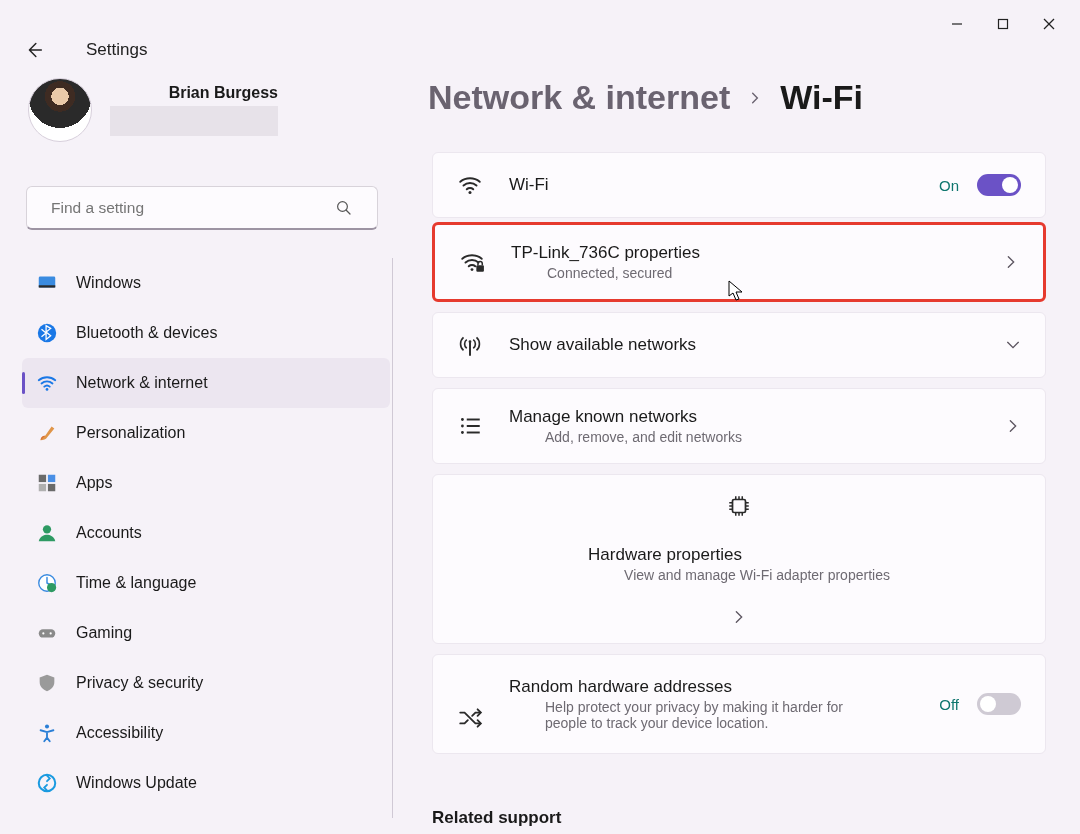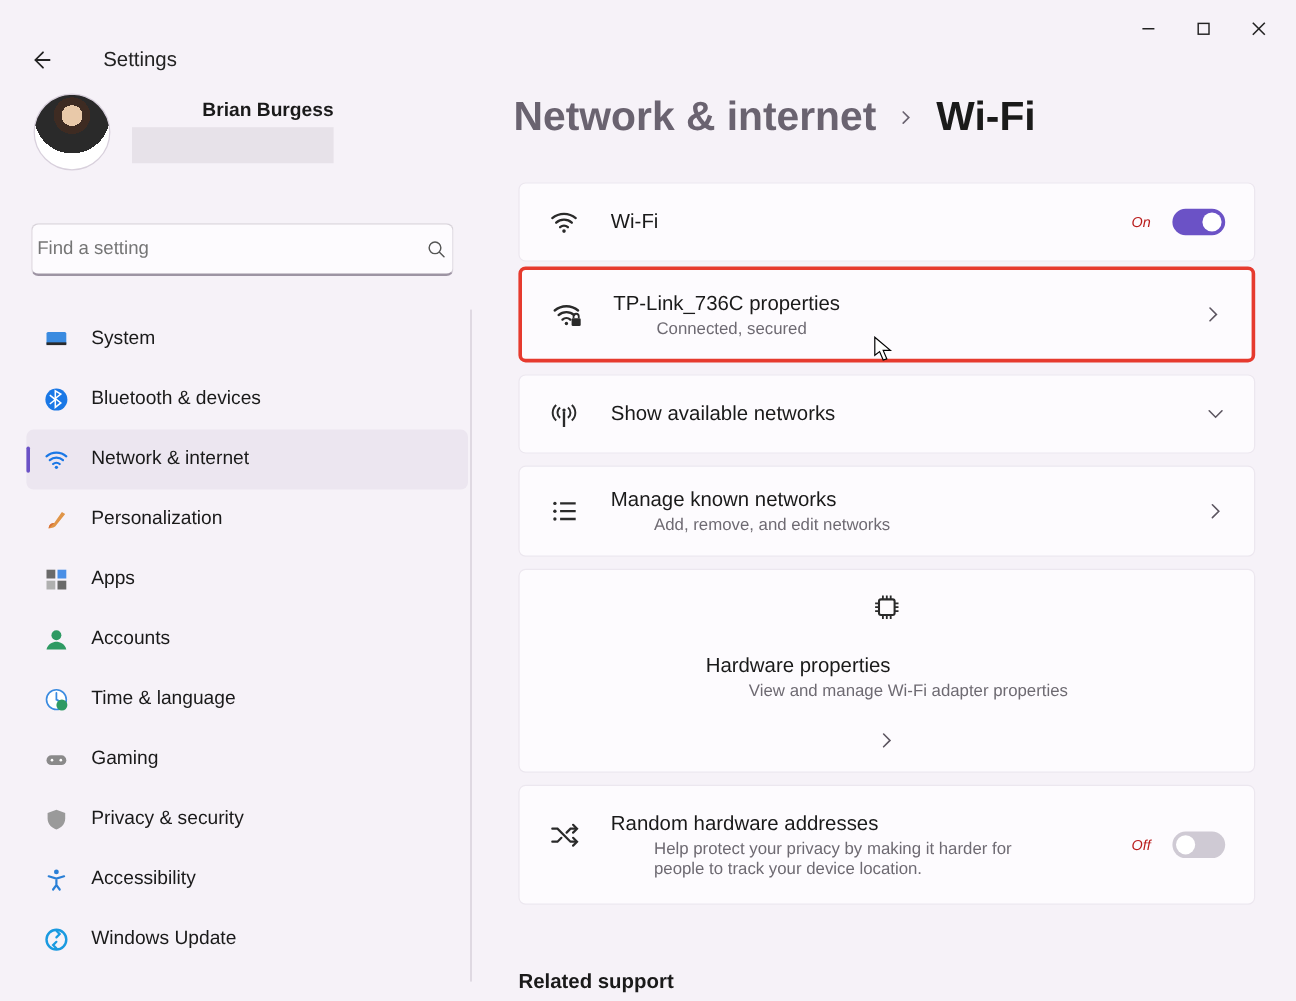--- a/index.html
+++ b/index.html
@@ -51,21 +51,21 @@
     width: 168px; height: 30px; background: #e7e2e9; margin-top: 4px;
   }
   .search-wrap {
     position: absolute; top: 186px; left: 26px;
     width: 352px; height: 44px;
     background: #fdfbfe;
     border: 1px solid #d8d3da;
     border-bottom: 2px solid #9d94a3;
     border-radius: 6px;
     display: flex; align-items: center;
-    padding: 0 4px;
+    padding: 0 24px;
   }
   .search-wrap input {
     flex: 1; border: none; outline: none; background: transparent;
     font-size: 15.5px; color: #555;
   }
   .nav {
     position: absolute; top: 258px; left: 22px;
     width: 368px;
   }
   .nav-item {
@@ -123,21 +123,21 @@
   .toggle {
     width: 44px; height: 22px; border-radius: 11px;
     background: #6b52c6; position: relative;
   }
   .toggle .knob {
     width: 16px; height: 16px; border-radius: 50%; background: #fff;
     position: absolute; top: 3px; right: 3px;
   }
   .toggle.off { background: #cfcad4; }
   .toggle.off .knob { left: 3px; right: auto; background: #fff; }
-  .state-label { font-size: 12px; color: #b91c1c; font-style: italic; }
+  .state-label { font-size: 15px; color: #0f766e; }
   .card-icon { width: 26px; height: 26px; display:flex; align-items:center; justify-content:center; color:#3a3a3a; }
   .chev { color: #5c5560; }
   .related {
     position: absolute; bottom: 6px; left: 432px;
     font-size: 17px; font-weight: 600;
   }
   .cursor {
     position: absolute;
     left: 728px; top: 280px;
     width: 16px; height: 22px;
@@ -195,21 +195,21 @@
 </div>
 
 <div class="nav">
   <div class="nav-item">
     <span class="nav-icon">
       <svg width="22" height="22" viewBox="0 0 24 24">
           <rect x="3" y="5" width="18" height="12" rx="1.5" fill="#3a8be0"></rect>
           <rect x="3" y="14.5" width="18" height="2.5" fill="#2a2a2a"></rect>
         </svg>
     </span>
-    <span>System</span>
+    <span>Windows</span>
   </div>
   <div class="nav-item">
     <span class="nav-icon">
       <svg width="22" height="22" viewBox="0 0 24 24">
           <circle cx="12" cy="12" r="10" fill="#1a78e6"></circle>
           <path d="M11 5v14l5-4-5-4 5-4-5-3z M6 8l5 4-5 4" fill="none" stroke="#fff" stroke-width="1.4"></path>
         </svg>
     </span>
     <span>Bluetooth &amp; devices</span>
   </div>
@@ -411,21 +411,21 @@
       <div class="title">Hardware properties</div>
       <div class="sub">View and manage Wi-Fi adapter properties</div>
     </div>
     <div class="trail chev">
       <svg width="16" height="16" viewBox="0 0 24 24">
           <path d="M8 4l8 8-8 8" fill="none" stroke="#5c5560" stroke-width="2" stroke-linecap="round"></path>
         </svg>
     </div>
   </div>
 
-  <div class="card" style="margin-top:6px; align-items:flex-start; padding-top:22px; padding-bottom:22px;">
+  <div class="card" style="margin-top:6px; align-items:flex-end; padding-top:22px; padding-bottom:22px;">
     <span class="card-icon" style="margin-top:6px;">
       <svg width="26" height="26" viewBox="0 0 24 24">
           <path d="M3 7h4l10 10h4M3 17h4l3-3M14 10l3-3h4" fill="none" stroke="#2a2a2a" stroke-width="1.7" stroke-linecap="round"></path>
           <path d="M19 4l3 3-3 3M19 14l3 3-3 3" fill="none" stroke="#2a2a2a" stroke-width="1.7" stroke-linecap="round"></path>
         </svg>
     </span>
     <div class="col">
       <div class="title">Random hardware addresses</div>
       <div class="sub" style="max-width:300px;">Help protect your privacy by making it harder for people to track your device location.</div>
     </div>

